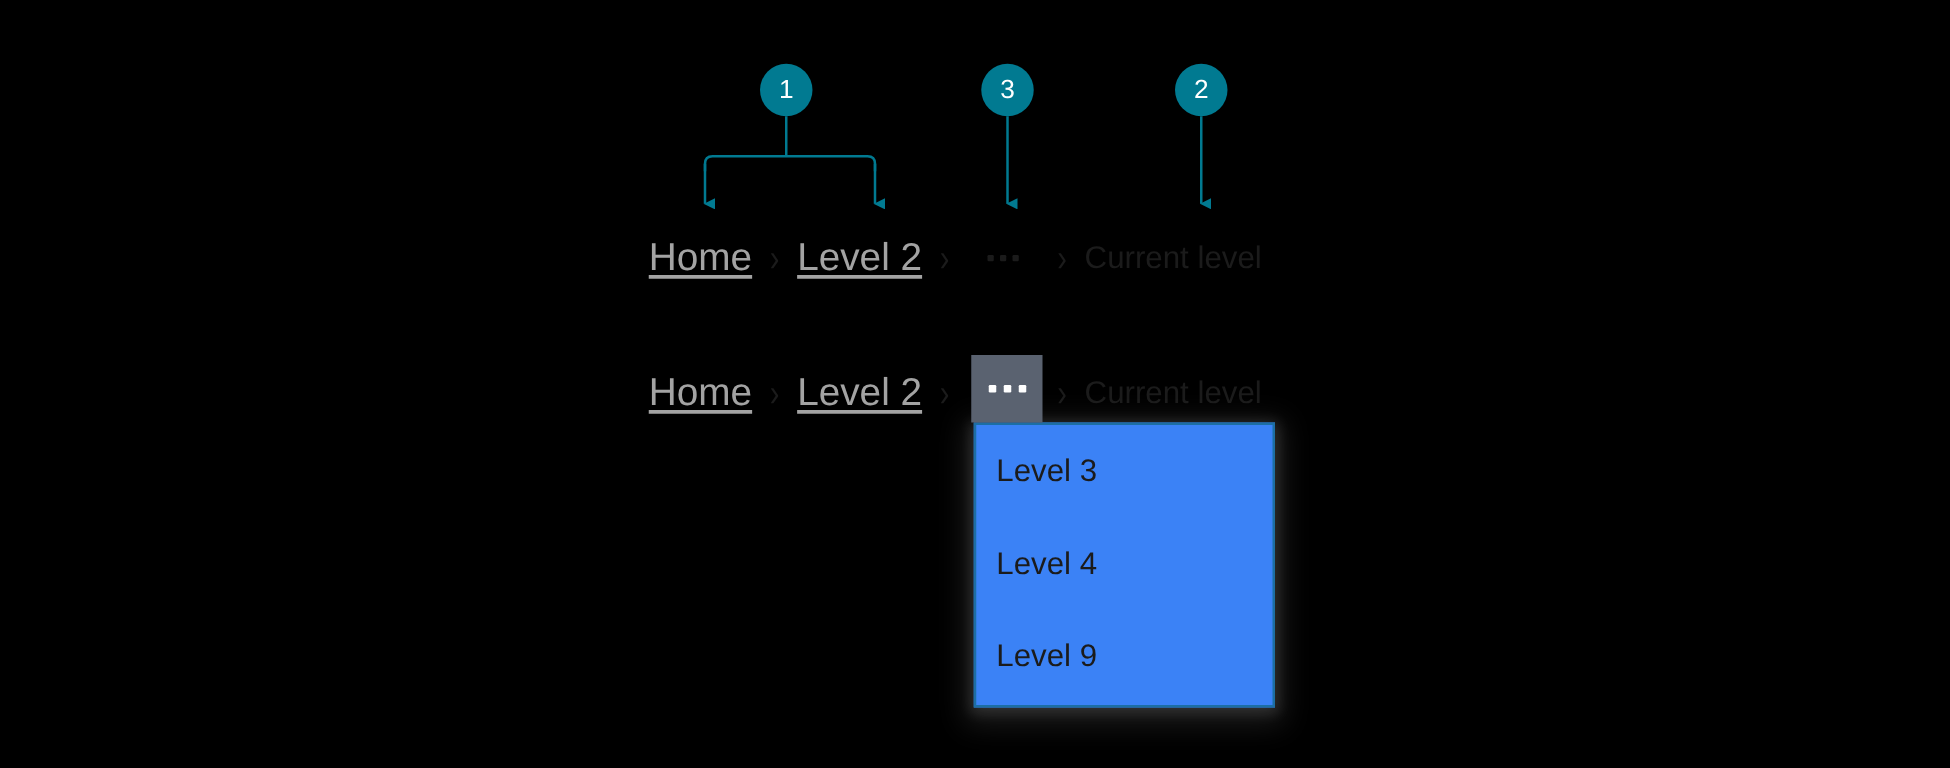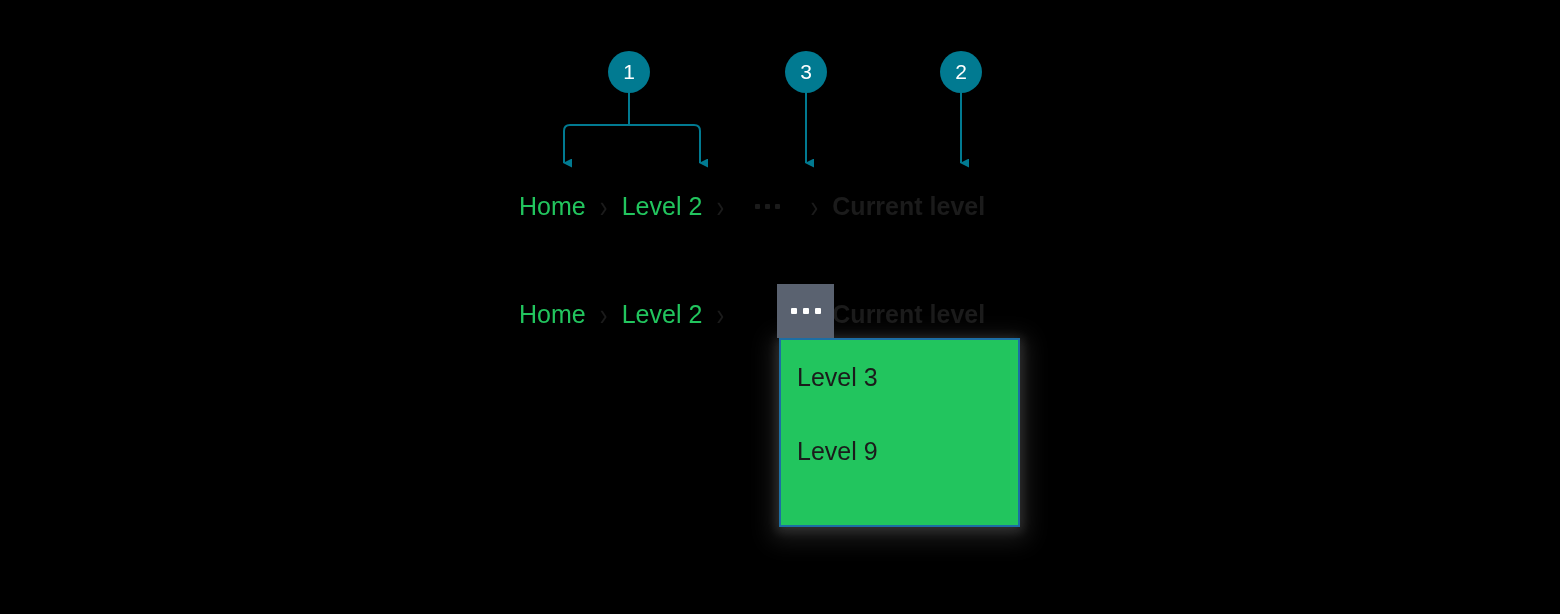--- a/index.html
+++ b/index.html
@@ -42,29 +42,29 @@
     align-items: center;
     height: 40px;
     font-size: 25px;
     color: #1b1b1b;
     white-space: nowrap;
   }
   .bc-row1 { left: 519px; top: 186px; }
   .bc-row2 { left: 519px; top: 294px; }
 
   .bc-link {
-    color: #22c55e;
+    color: #a3a3a3;
+    text-decoration: underline;
     text-underline-offset: 4px;
+    font-size: 31px;
+    cursor: pointer;
+  }
+  .bc-current {
+    color: #1b1b1b;
     font-size: 25px;
-    cursor: pointer;
-  }
-  .bc-current {
-    color: #1b1b1b;
-    font-size: 25px;
-    font-weight: bold;
   }
   .bc-sep {
     display: inline-block;
     width: 36px;
     text-align: center;
     color: #1b1b1b;
     font-size: 23px;
     font-weight: 300;
     transform: scaleY(1.35);
   }
@@ -105,22 +105,22 @@
   }
   .bc-ellipsis-slot {
     display: inline-block;
     width: 58px; height: 40px;
   }
 
   
   .dropdown {
     position: absolute;
     left: 779px; top: 338px;
-    width: 241px; height: 189px;
-    background: #22c55e;
+    width: 241px; height: 228px;
+    background: #3b82f6;
     border: 2px solid #1c6ea4;
     box-shadow: 0 6px 22px 8px rgba(255,255,255,0.10),
                 0 2px 10px 3px rgba(160,160,160,0.18);
     z-index: 2;
   }
   .dd-item {
     height: 74px;
     display: flex;
     align-items: center;
     padding-left: 16px;
@@ -186,16 +186,17 @@
   </nav>
 
   <div class="bc-ellipsis-active">
     <span class="dot"></span>
     <span class="dot"></span>
     <span class="dot"></span>
   </div>
 
   <div class="dropdown">
     <div class="dd-item">Level 3</div>
+    <div class="dd-item">Level 4</div>
     <div class="dd-item">Level 9</div>
   </div>
 
 </div>
 
 </body></html>

